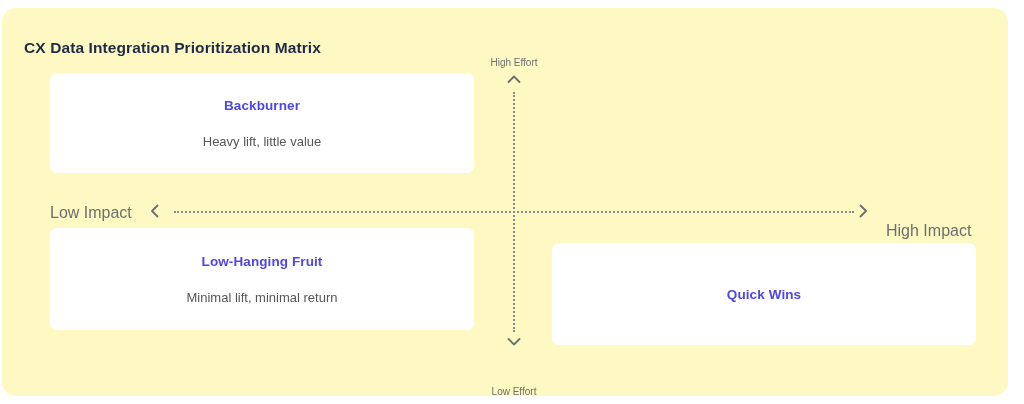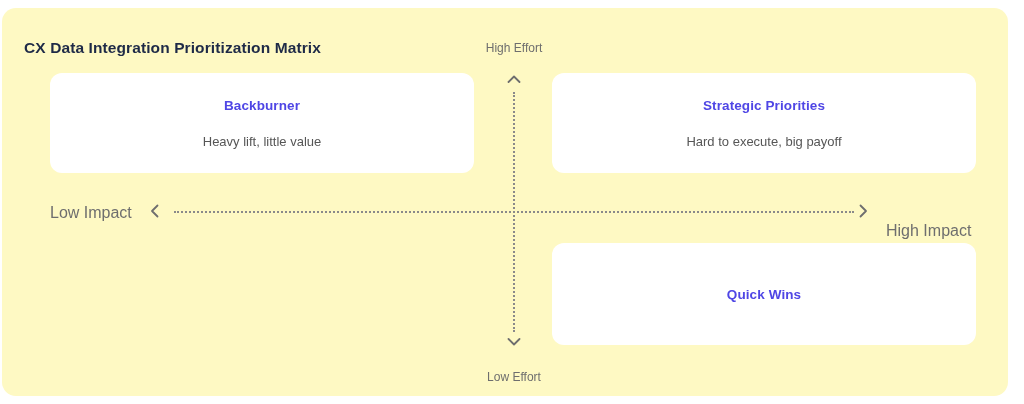--- a/index.html
+++ b/index.html
@@ -35,23 +35,24 @@
     font-weight: bold;
     color: #1E2A47;
     letter-spacing: 0.1px;
     white-space: nowrap;
   }
 
   .axis-cap-label {
     position: absolute;
     width: 240px;
     text-align: center;
-    font-size: 12px;
+    font-size: 10px;
     color: #6E6E6E;
     white-space: nowrap;
+    margin-top: 16px;
   }
   .axis-cap-top    { left: 392px; top: 33px; }
   .axis-cap-bottom { left: 392px; top: 362px; }
 
   
   .impact-label {
     position: absolute;
     font-size: 16px;
     color: #6E6E6E;
     white-space: nowrap;
@@ -101,21 +102,21 @@
   .chev svg { display: block; }
   .chev-up    { left: -8px;  top: -4px; }
   .chev-down  { left: -8px;  top: 256px; }
   .chev-left  { left: -14px; top: -9px; }
   .chev-right { left: 694px; top: -9px; }
 
   
   .quad-card {
     position: absolute;
     background: #ffffff;
-    border-radius: 12px;
+    border-radius: 7px;
     display: flex;
     flex-direction: column;
     align-items: center;
     justify-content: center;
     box-sizing: border-box;
   }
   .quad-tl { left: 48px;  top: 65px;  width: 424px; height: 100px; }
   .quad-tr { left: 550px; top: 65px;  width: 424px; height: 100px; }
   .quad-bl { left: 48px;  top: 220px; width: 424px; height: 102px; }
   .quad-br { left: 550px; top: 235px; width: 424px; height: 102px; }
@@ -175,23 +176,23 @@
         <polyline points="6.5,3.5 12,9 6.5,14.5" fill="none" stroke="#6E6E6E" stroke-width="1.8" stroke-linecap="round" stroke-linejoin="round"></polyline>
       </svg>
     </div>
   </div>
 
   <div class="quad-card quad-tl">
     <div class="quad-title">Backburner</div>
     <div class="quad-subtitle">Heavy lift, little value</div>
   </div>
 
-  <div class="quad-card quad-tr">
-    <div class="quad-title">Strategic Priorities</div>
-    <div class="quad-subtitle">Hard to execute, big payoff</div>
+
+  <div class="quad-card quad-bl">
+    <div class="quad-title">Low-Hanging Fruit</div>
+    <div class="quad-subtitle">Minimal lift, minimal return</div>
   </div>
-
 
   <div class="quad-card quad-br">
     <div class="quad-title">Quick Wins</div>
   </div>
 
 </div>
 
 </body></html>

